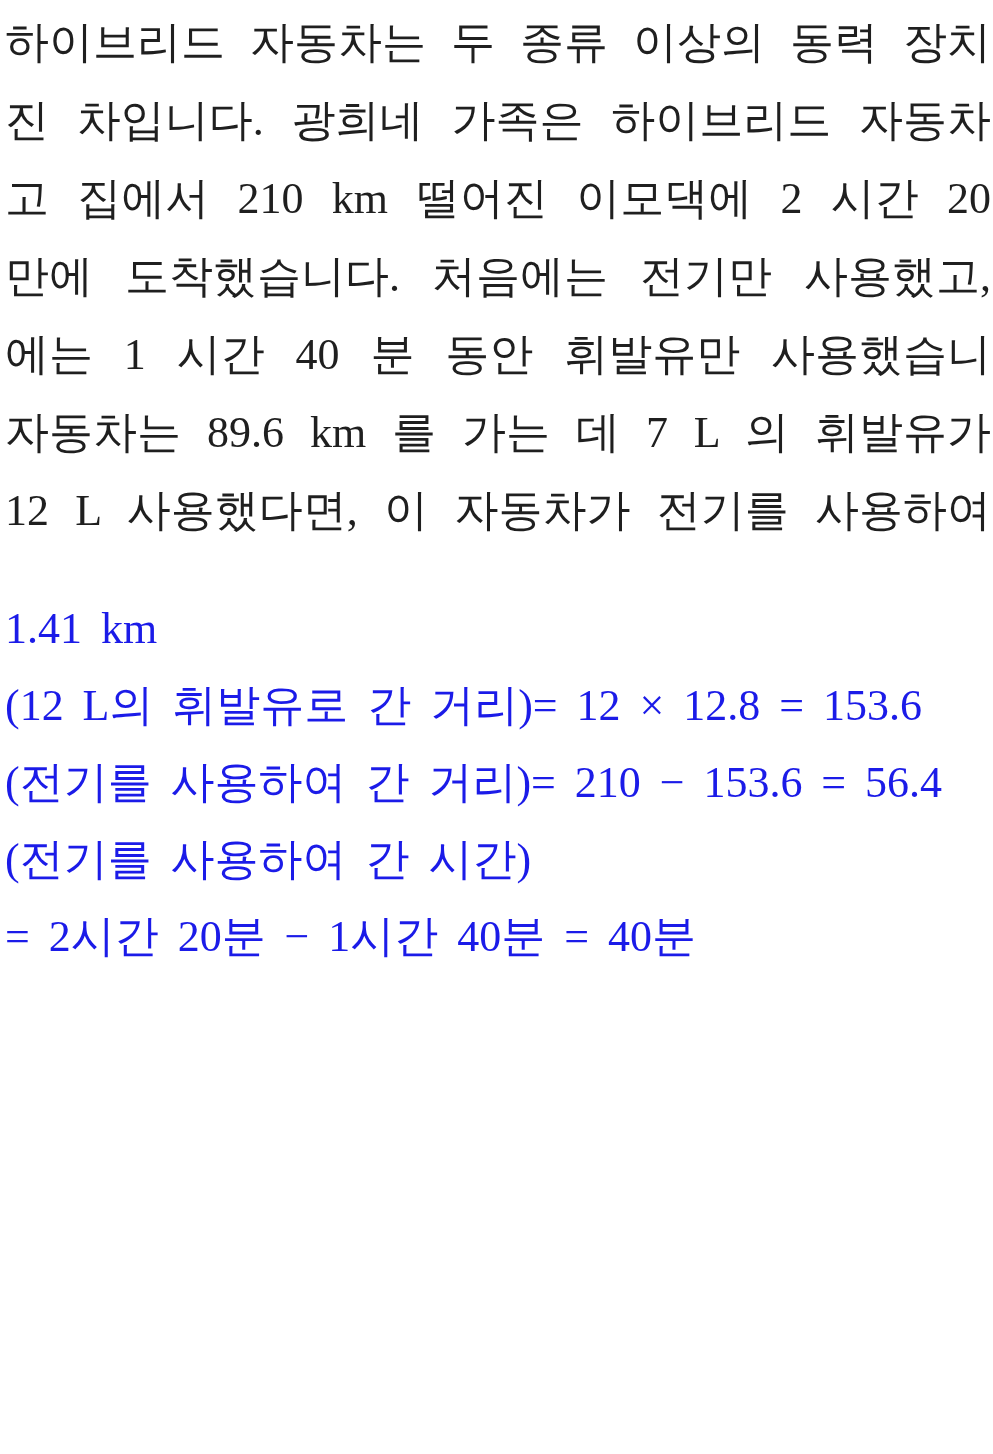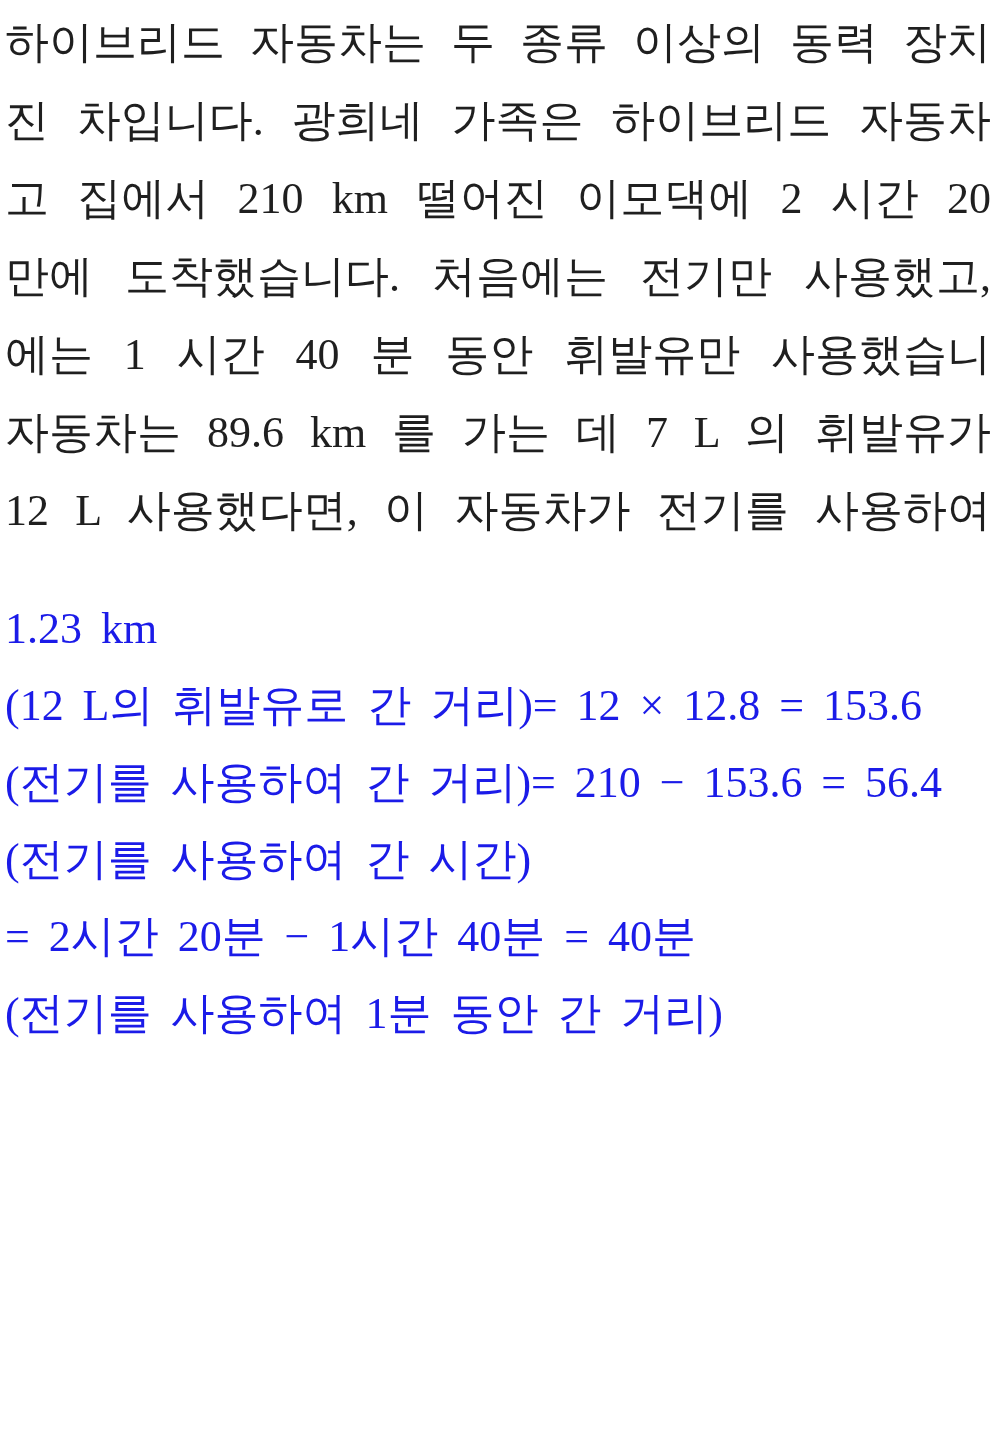--- a/index.html
+++ b/index.html
@@ -50,19 +50,18 @@
   <div class="line justified">하이브리드 자동차는 두 종류 이상의 동력 장치를 가</div>
   <div class="line justified">진 차입니다. 광희네 가족은 하이브리드 자동차를 타</div>
   <div class="line justified">고 집에서 210 km 떨어진 이모댁에 2 시간 20 분</div>
   <div class="line justified">만에 도착했습니다. 처음에는 전기만 사용했고, 나중</div>
   <div class="line justified">에는 1 시간 40 분 동안 휘발유만 사용했습니다. 이</div>
   <div class="line justified">자동차는 89.6 km 를 가는 데 7 L 의 휘발유가 필요</div>
   <div class="line justified">12 L 사용했다면, 이 자동차가 전기를 사용하여 1</div>
 </div>
 
 <div class="solution">
-  <div class="line">1.23 km</div>
+  <div class="line">1.41 km</div>
   <div class="line">(12 L의 휘발유로 간 거리)= 12 × 12.8 = 153.6 (km)</div>
   <div class="line">(전기를 사용하여 간 거리)= 210 − 153.6 = 56.4 (km)</div>
   <div class="line">(전기를 사용하여 간 시간)</div>
   <div class="line">= 2시간 20분 − 1시간 40분 = 40분</div>
-  <div class="line">(전기를 사용하여 1분 동안 간 거리)</div>
 </div>
 
 </body></html>

